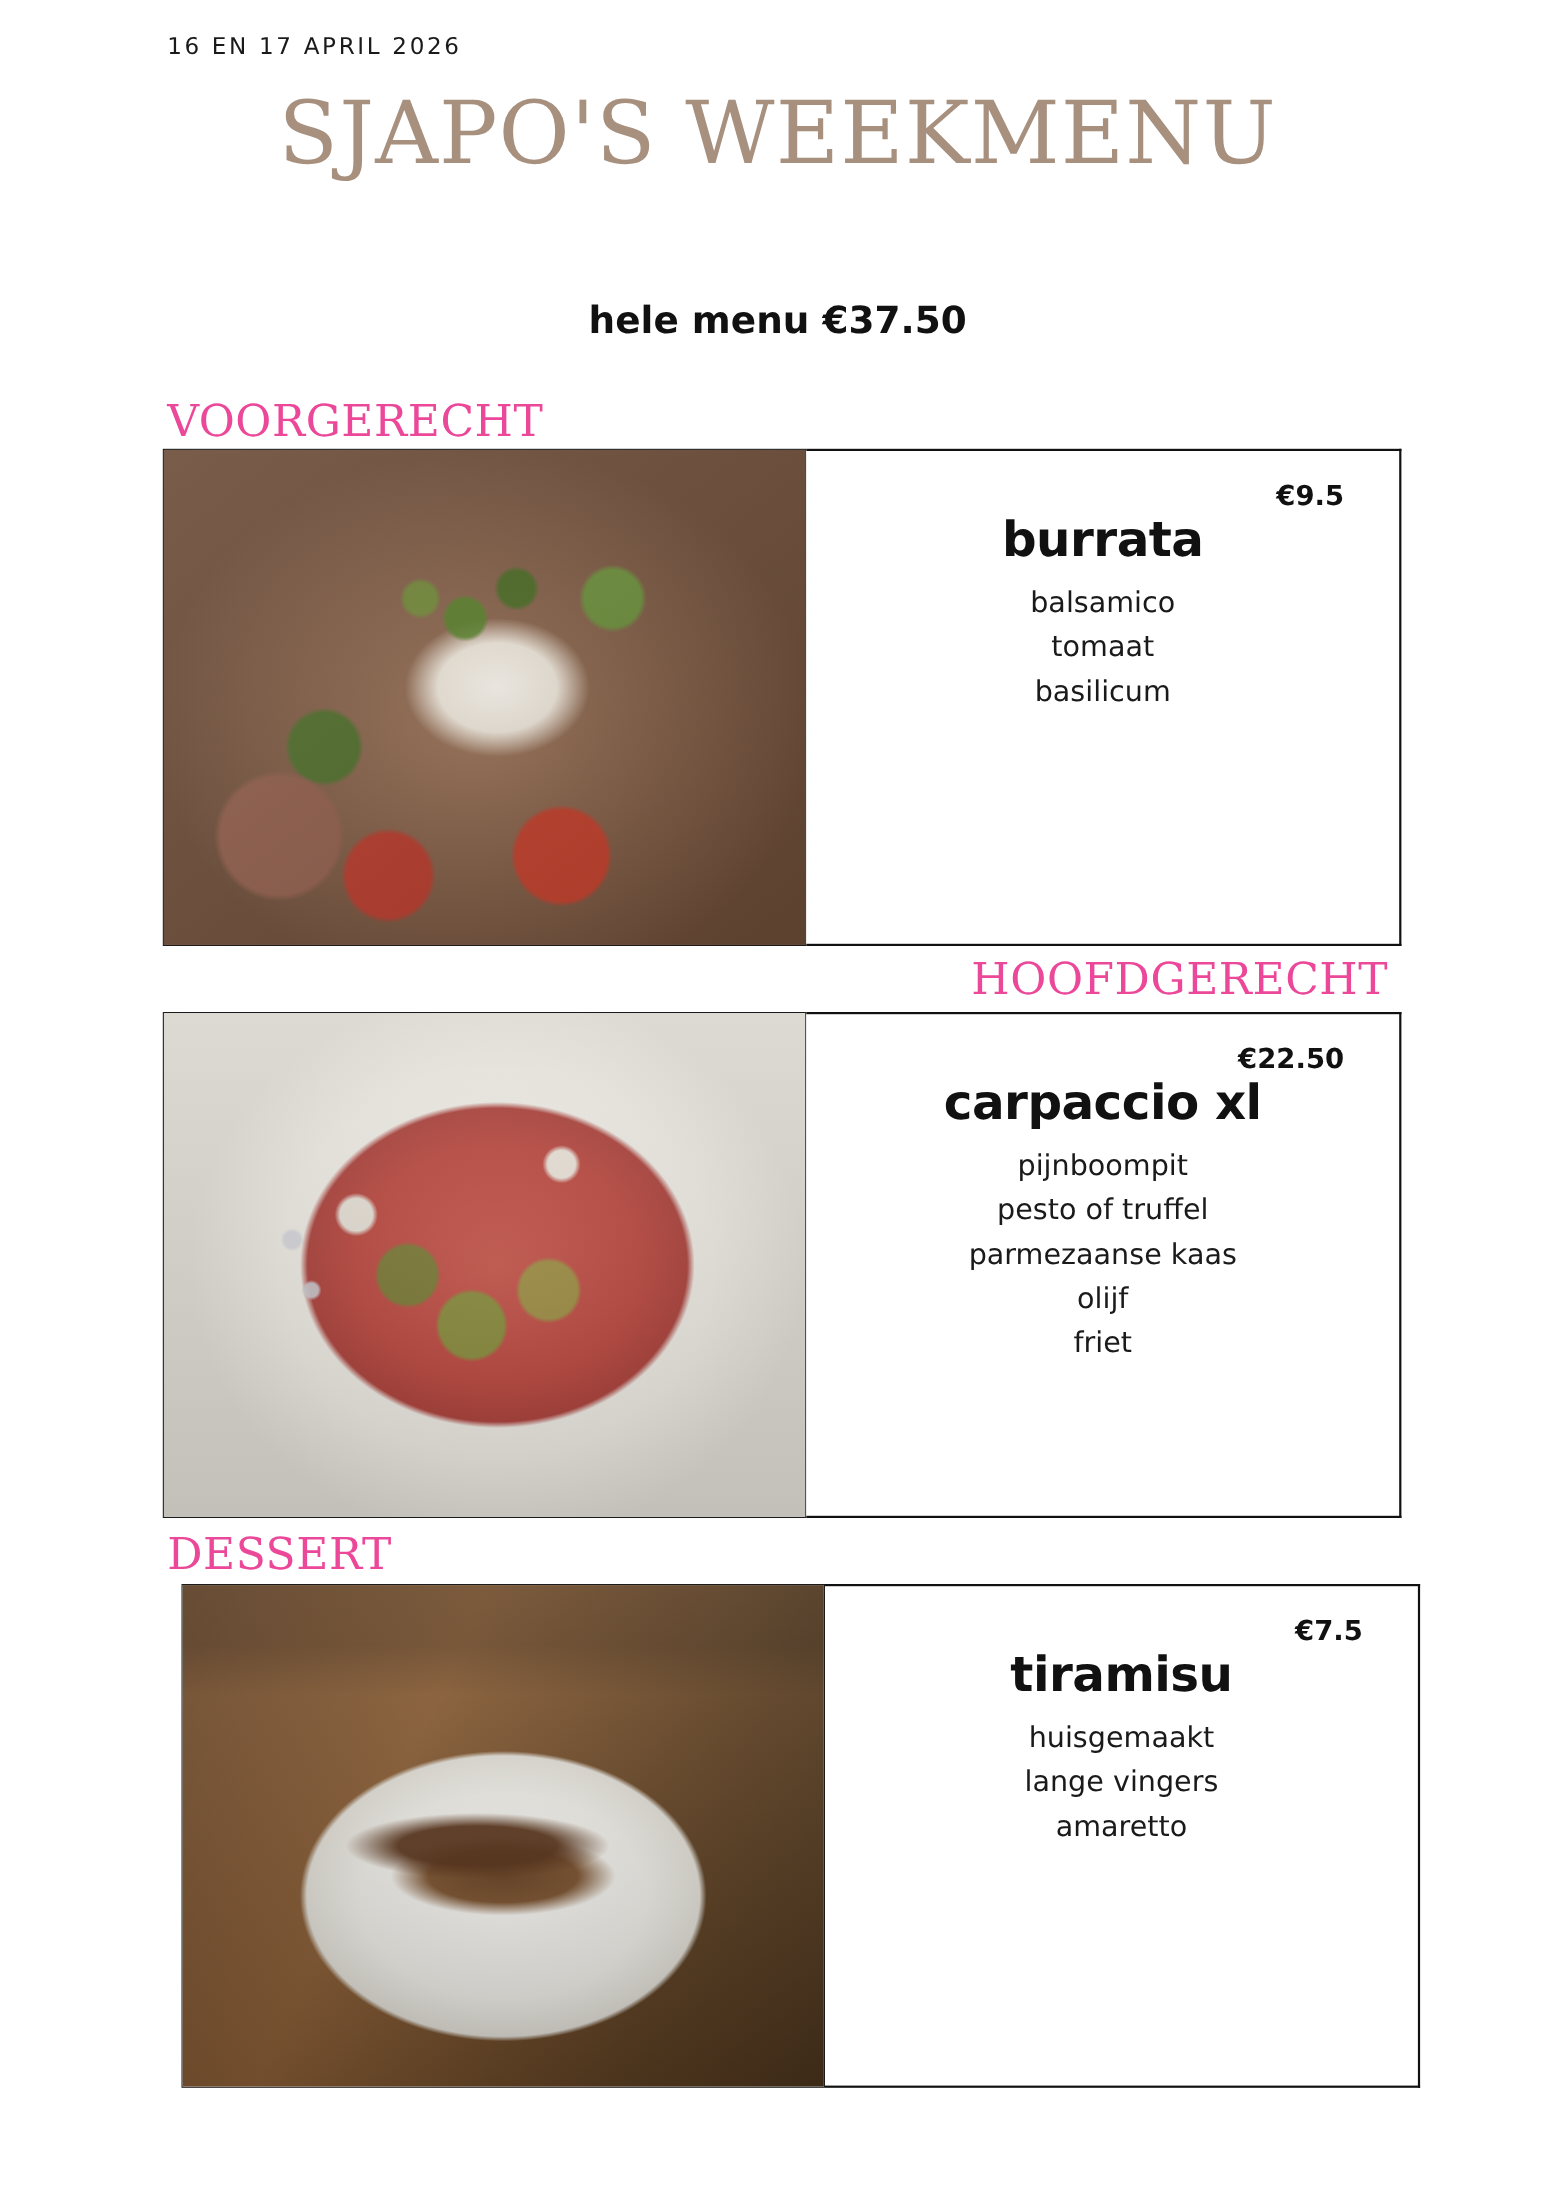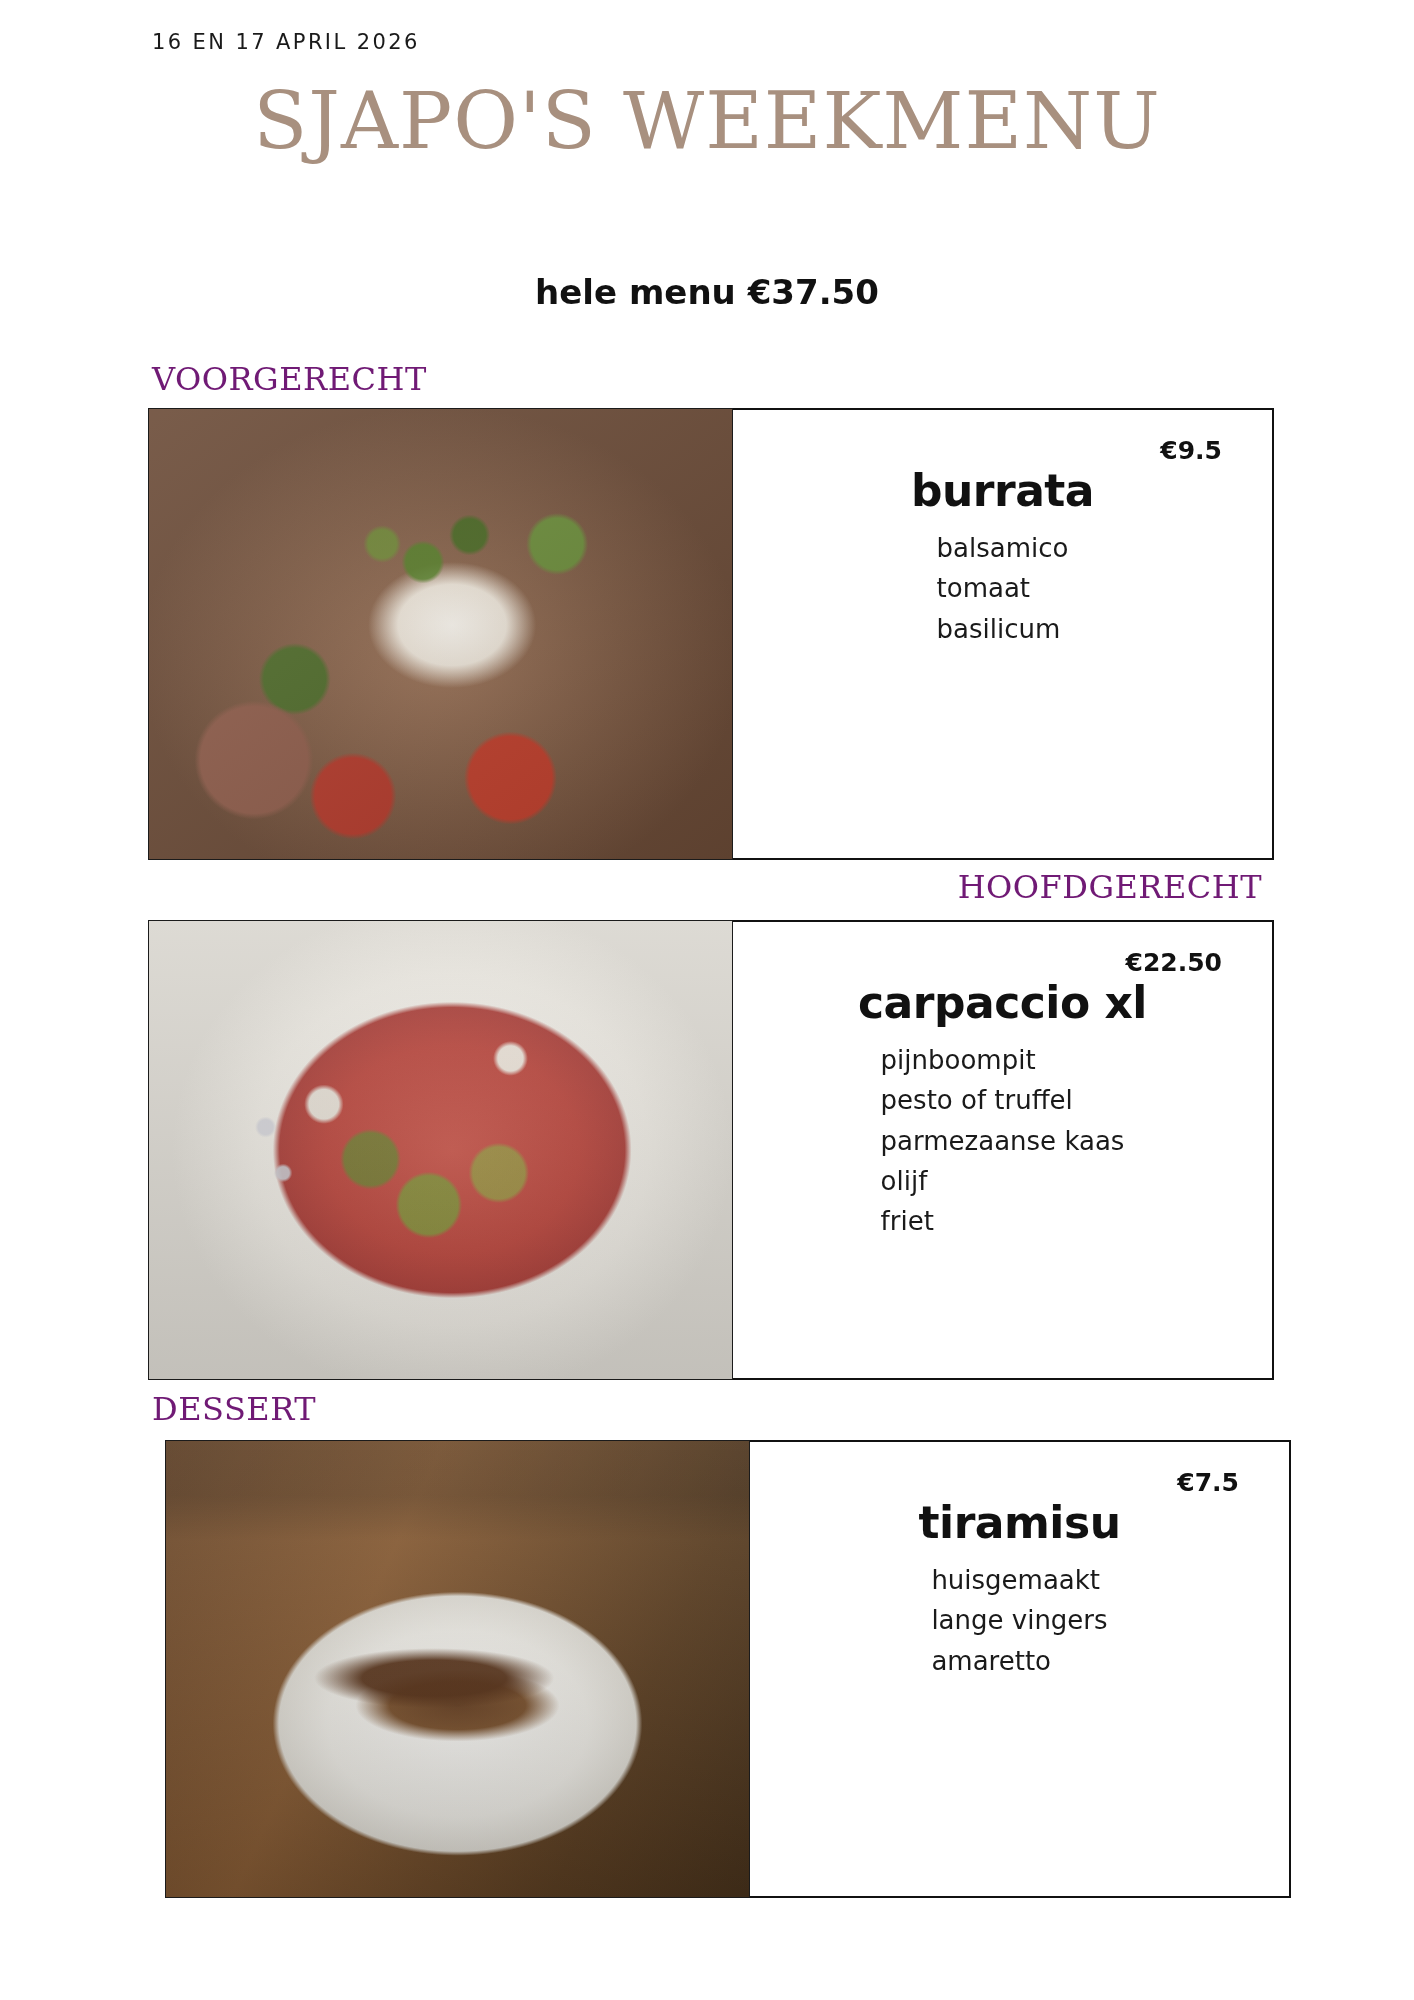--- a/index.html
+++ b/index.html
@@ -58,22 +58,22 @@
     font-size: 34px;
     font-weight: 700;
     color: #111111;
     margin-top: 24px;
   }
 
   
   .section-label {
     position: absolute;
     font-family: "DejaVu Serif", serif;
-    font-size: 32px;
-    color: #701a75;
+    font-size: 40px;
+    color: #ec4899;
     letter-spacing: 0.5px;
   }
   .label-voorgerecht { left: 152px; top: 360px; }
   .label-hoofdgerecht { right: 152px; top: 868px; }
   .label-dessert { left: 152px; top: 1390px; }
 
   
   .course {
     position: absolute;
     left: 148px;
@@ -119,20 +119,21 @@
   .dish-name {
     font-size: 44px;
     font-weight: 700;
     color: #111111;
     font-family: "DejaVu Sans", sans-serif;
     letter-spacing: -0.5px;
   }
 
   .ingredients {
     margin-top: 12px;
+    text-align: center;
     font-size: 26px;
     line-height: 1.55;
     color: #1a1a1a;
     font-family: "DejaVu Sans", sans-serif;
   }
   .ingredients div { white-space: nowrap; }
 
   
   .img-burrata {
     width: 100%; height: 100%;

